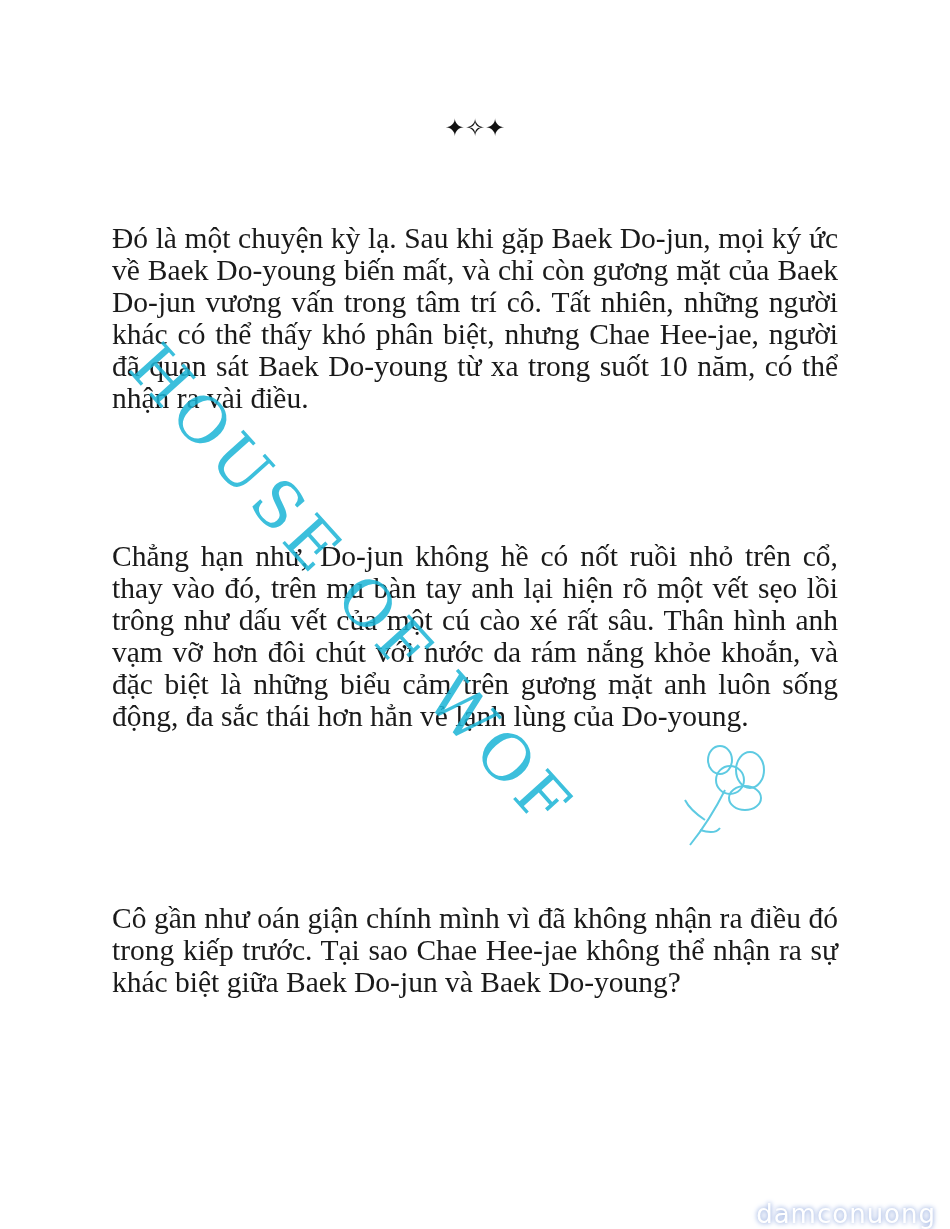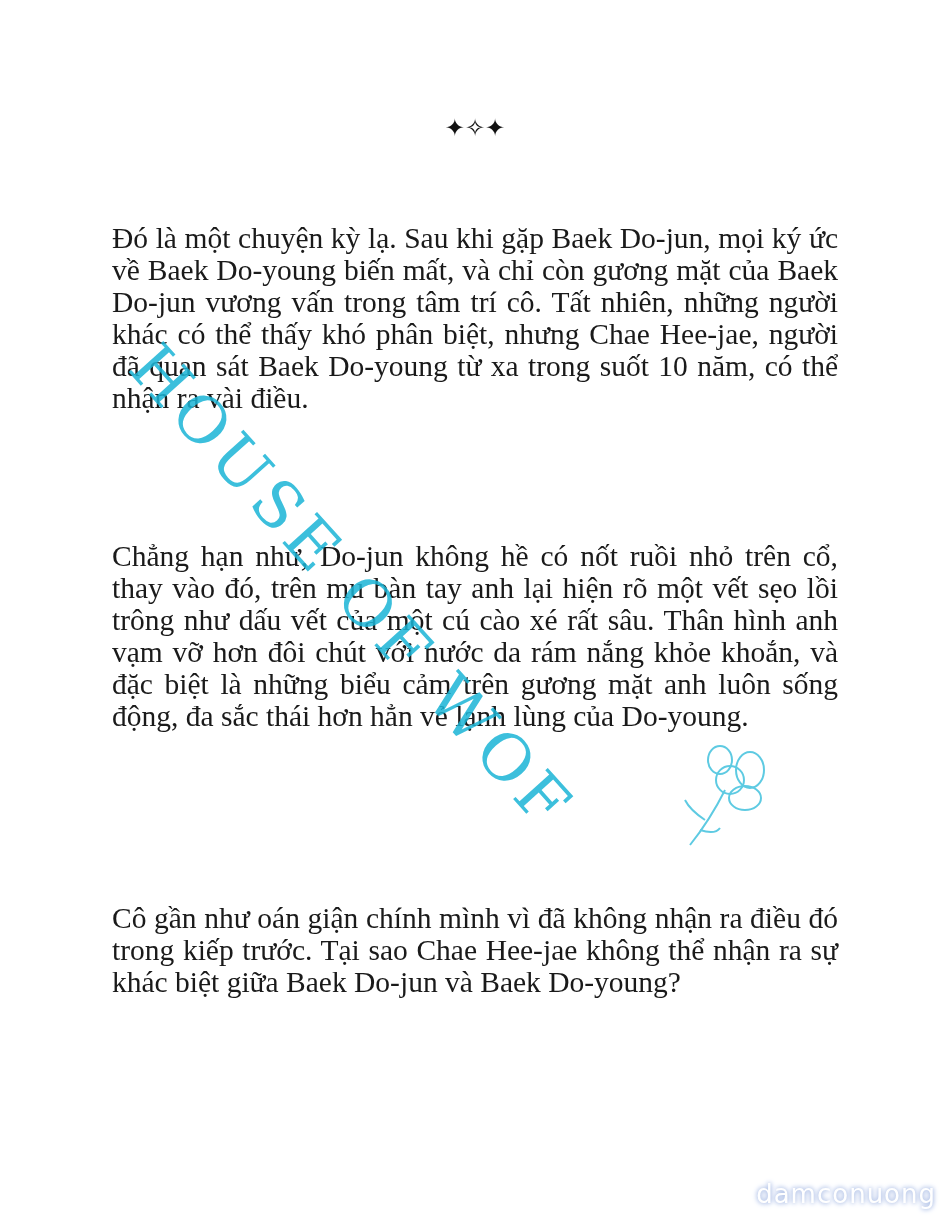--- a/index.html
+++ b/index.html
@@ -18,21 +18,21 @@
     .p2 { top: 540px; }
     .p3 { top: 902px; }
     .watermark {
       position: absolute; left: 170px; top: 330px;
       font-family: "DejaVu Serif", serif; font-size: 64px; color: #1bb5d6;
       transform-origin: 0 0; transform: rotate(48deg);
       letter-spacing: 6px; opacity: 0.85; white-space: nowrap; pointer-events: none;
     }
     .flower { position: absolute; left: 670px; top: 740px; width: 110px; height: 110px; opacity: 0.7; pointer-events: none; }
     .site-mark {
-      position: absolute; right: 14px; bottom: 20px;
+      position: absolute; right: 14px; bottom: 0;
       font-family: "DejaVu Sans", sans-serif; font-size: 26px; color: #fff;
       text-shadow: 0 0 4px #9fb4e0, 0 0 6px #b9c8ec; letter-spacing: 1px;
     }
   </style>
 </head>
 <body>
 
 <div class="page">
   <div class="divider">✦✧✦</div>
 

